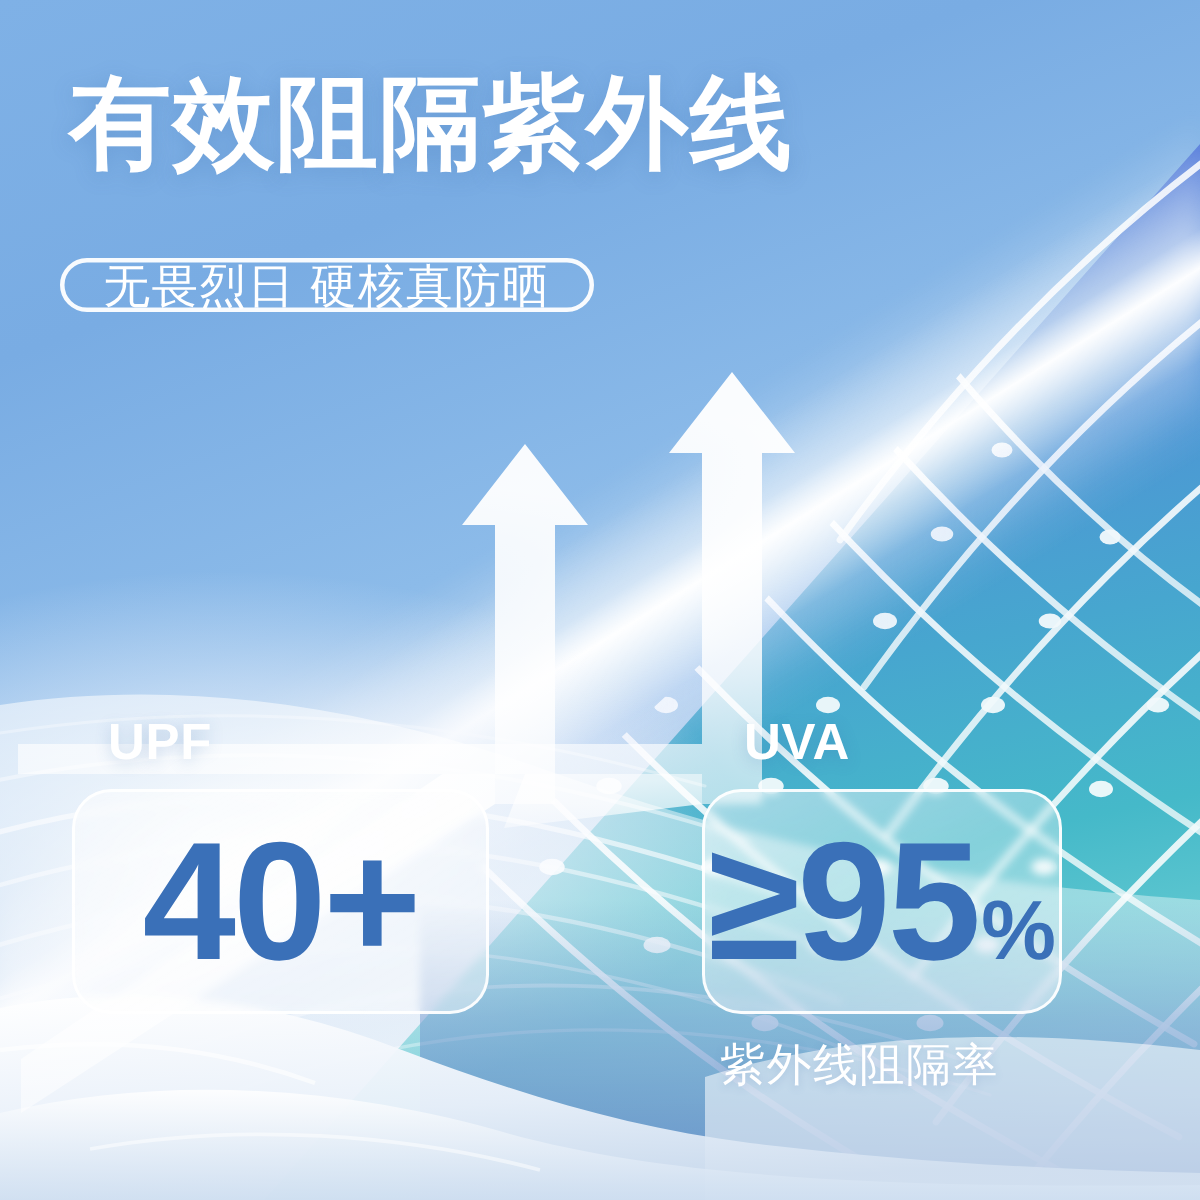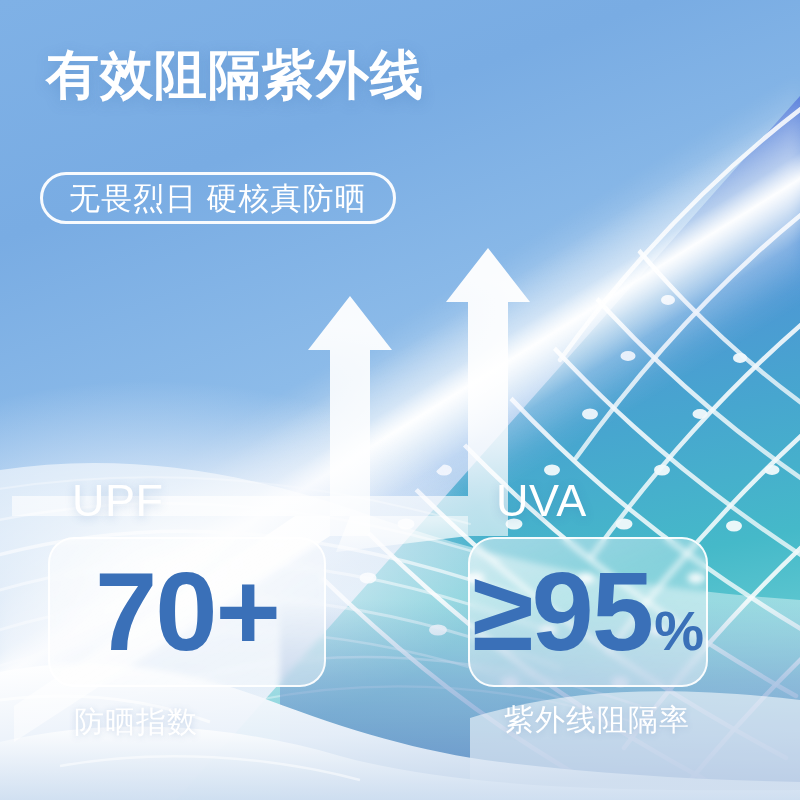--- a/index.html
+++ b/index.html
@@ -98,49 +98,49 @@
 
   
   #arrows{pointer-events:none;}
   #arrowssvg{width:100%;height:100%;display:block;}
 
   
   #content{position:absolute;inset:0;}
 
   .headline{
     position:absolute;top:48px;left:46px;
-    font-size:53px;font-weight:700;
+    font-size:68px;font-weight:700;
     letter-spacing:1px;
     color:#ffffff;
     line-height:1;
     white-space:nowrap;
     text-shadow:0 3px 14px rgba(60,110,175,.28);
   }
 
   .pill{
     position:absolute;top:172px;left:40px;
-    height:52px;
+    height:36px;
     padding:0 26px;
-    display:flex;align-items:center;
+    display:flex;align-items:flex-start;
     border:3px solid rgba(255,255,255,.95);
     border-radius:28px;
     box-sizing:border-box;
   }
   .pill-text{
     font-size:31px;font-weight:400;color:#fff;
     letter-spacing:1px;white-space:nowrap;
     line-height:1;
   }
 
   .statblock{position:absolute;}
   #stat-upf{left:48px;top:478px;width:320px;}
   #stat-uva{left:468px;top:478px;width:320px;}
 
   .stat-tag{
-    font-size:45px;font-weight:400;color:#fff;
+    font-size:34px;font-weight:700;color:#fff;
     line-height:1;letter-spacing:.5px;
     margin-left:24px;
     text-shadow:0 2px 10px rgba(60,110,175,.25);
   }
   #stat-uva .stat-tag{margin-left:28px;}
 
   .card{
     margin-top:14px;
     height:150px;
     border:2px solid rgba(255,255,255,.92);
@@ -171,21 +171,21 @@
     margin-left:2px;letter-spacing:0;
   }
 
   .stat-label{
     margin-top:20px;
     font-size:30px;font-weight:400;color:#ffffff;
     letter-spacing:1px;line-height:1;
     margin-left:26px;
     text-shadow:0 1px 6px rgba(90,130,185,.30);
   }
-  #stat-uva .stat-label{margin-left:36px;font-family:Liberation Mono, monospace;}
+  #stat-uva .stat-label{margin-left:12px;}
 </style>
 </head>
 <body>
 
 <div id="poster">
 
   <div class="layer" id="sky"></div>
 
   <div class="layer" id="meshfield"></div>
 
@@ -339,24 +339,23 @@
     <div class="headline">有效阻隔紫外线</div>
 
     <div class="pill">
       <span class="pill-text">无畏烈日 硬核真防晒</span>
     </div>
 
     <div class="statblock" id="stat-upf">
       <div class="stat-tag">UPF</div>
       <div class="card" id="card-upf">
         <div class="bignum">
-          <span>70+</span>
+          <span>40+</span>
         </div>
       </div>
-      <div class="stat-label">防晒指数</div>
     </div>
 
     <div class="statblock" id="stat-uva">
       <div class="stat-tag">UVA</div>
       <div class="card" id="card-uva">
         <div class="bignum">
           <span>≥95</span>
           <span class="pct">%</span>
         </div>
       </div>

